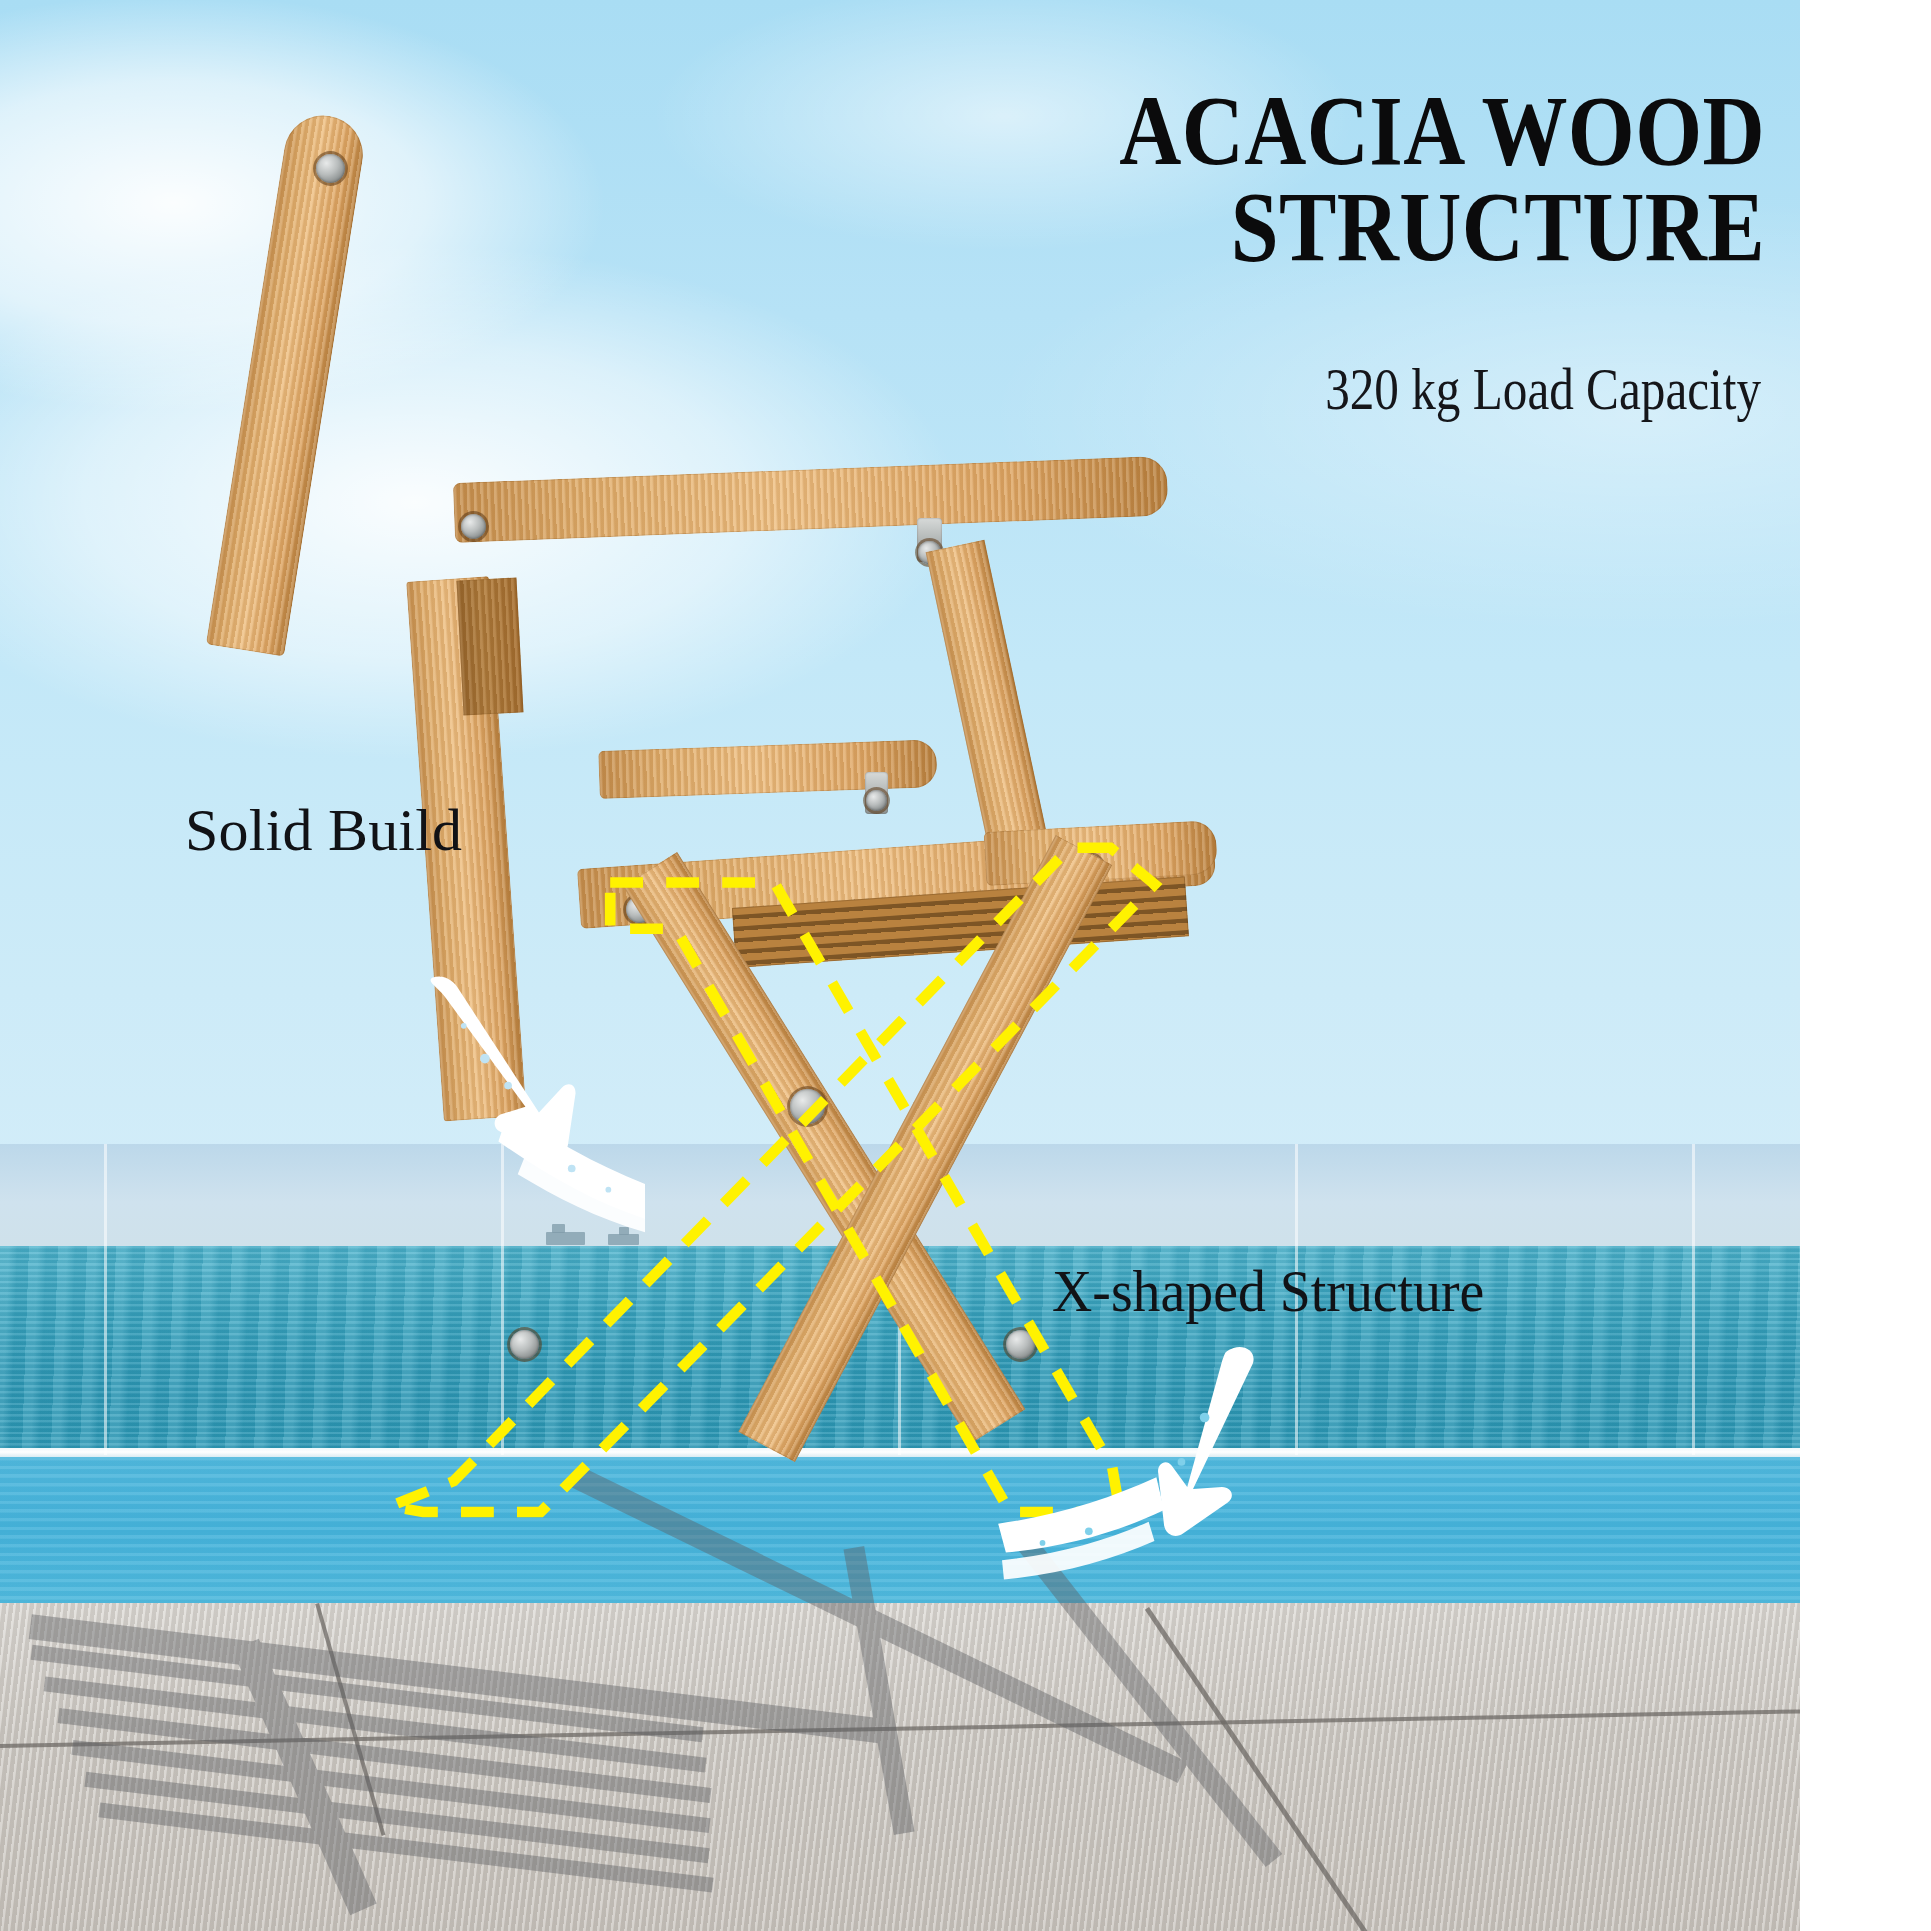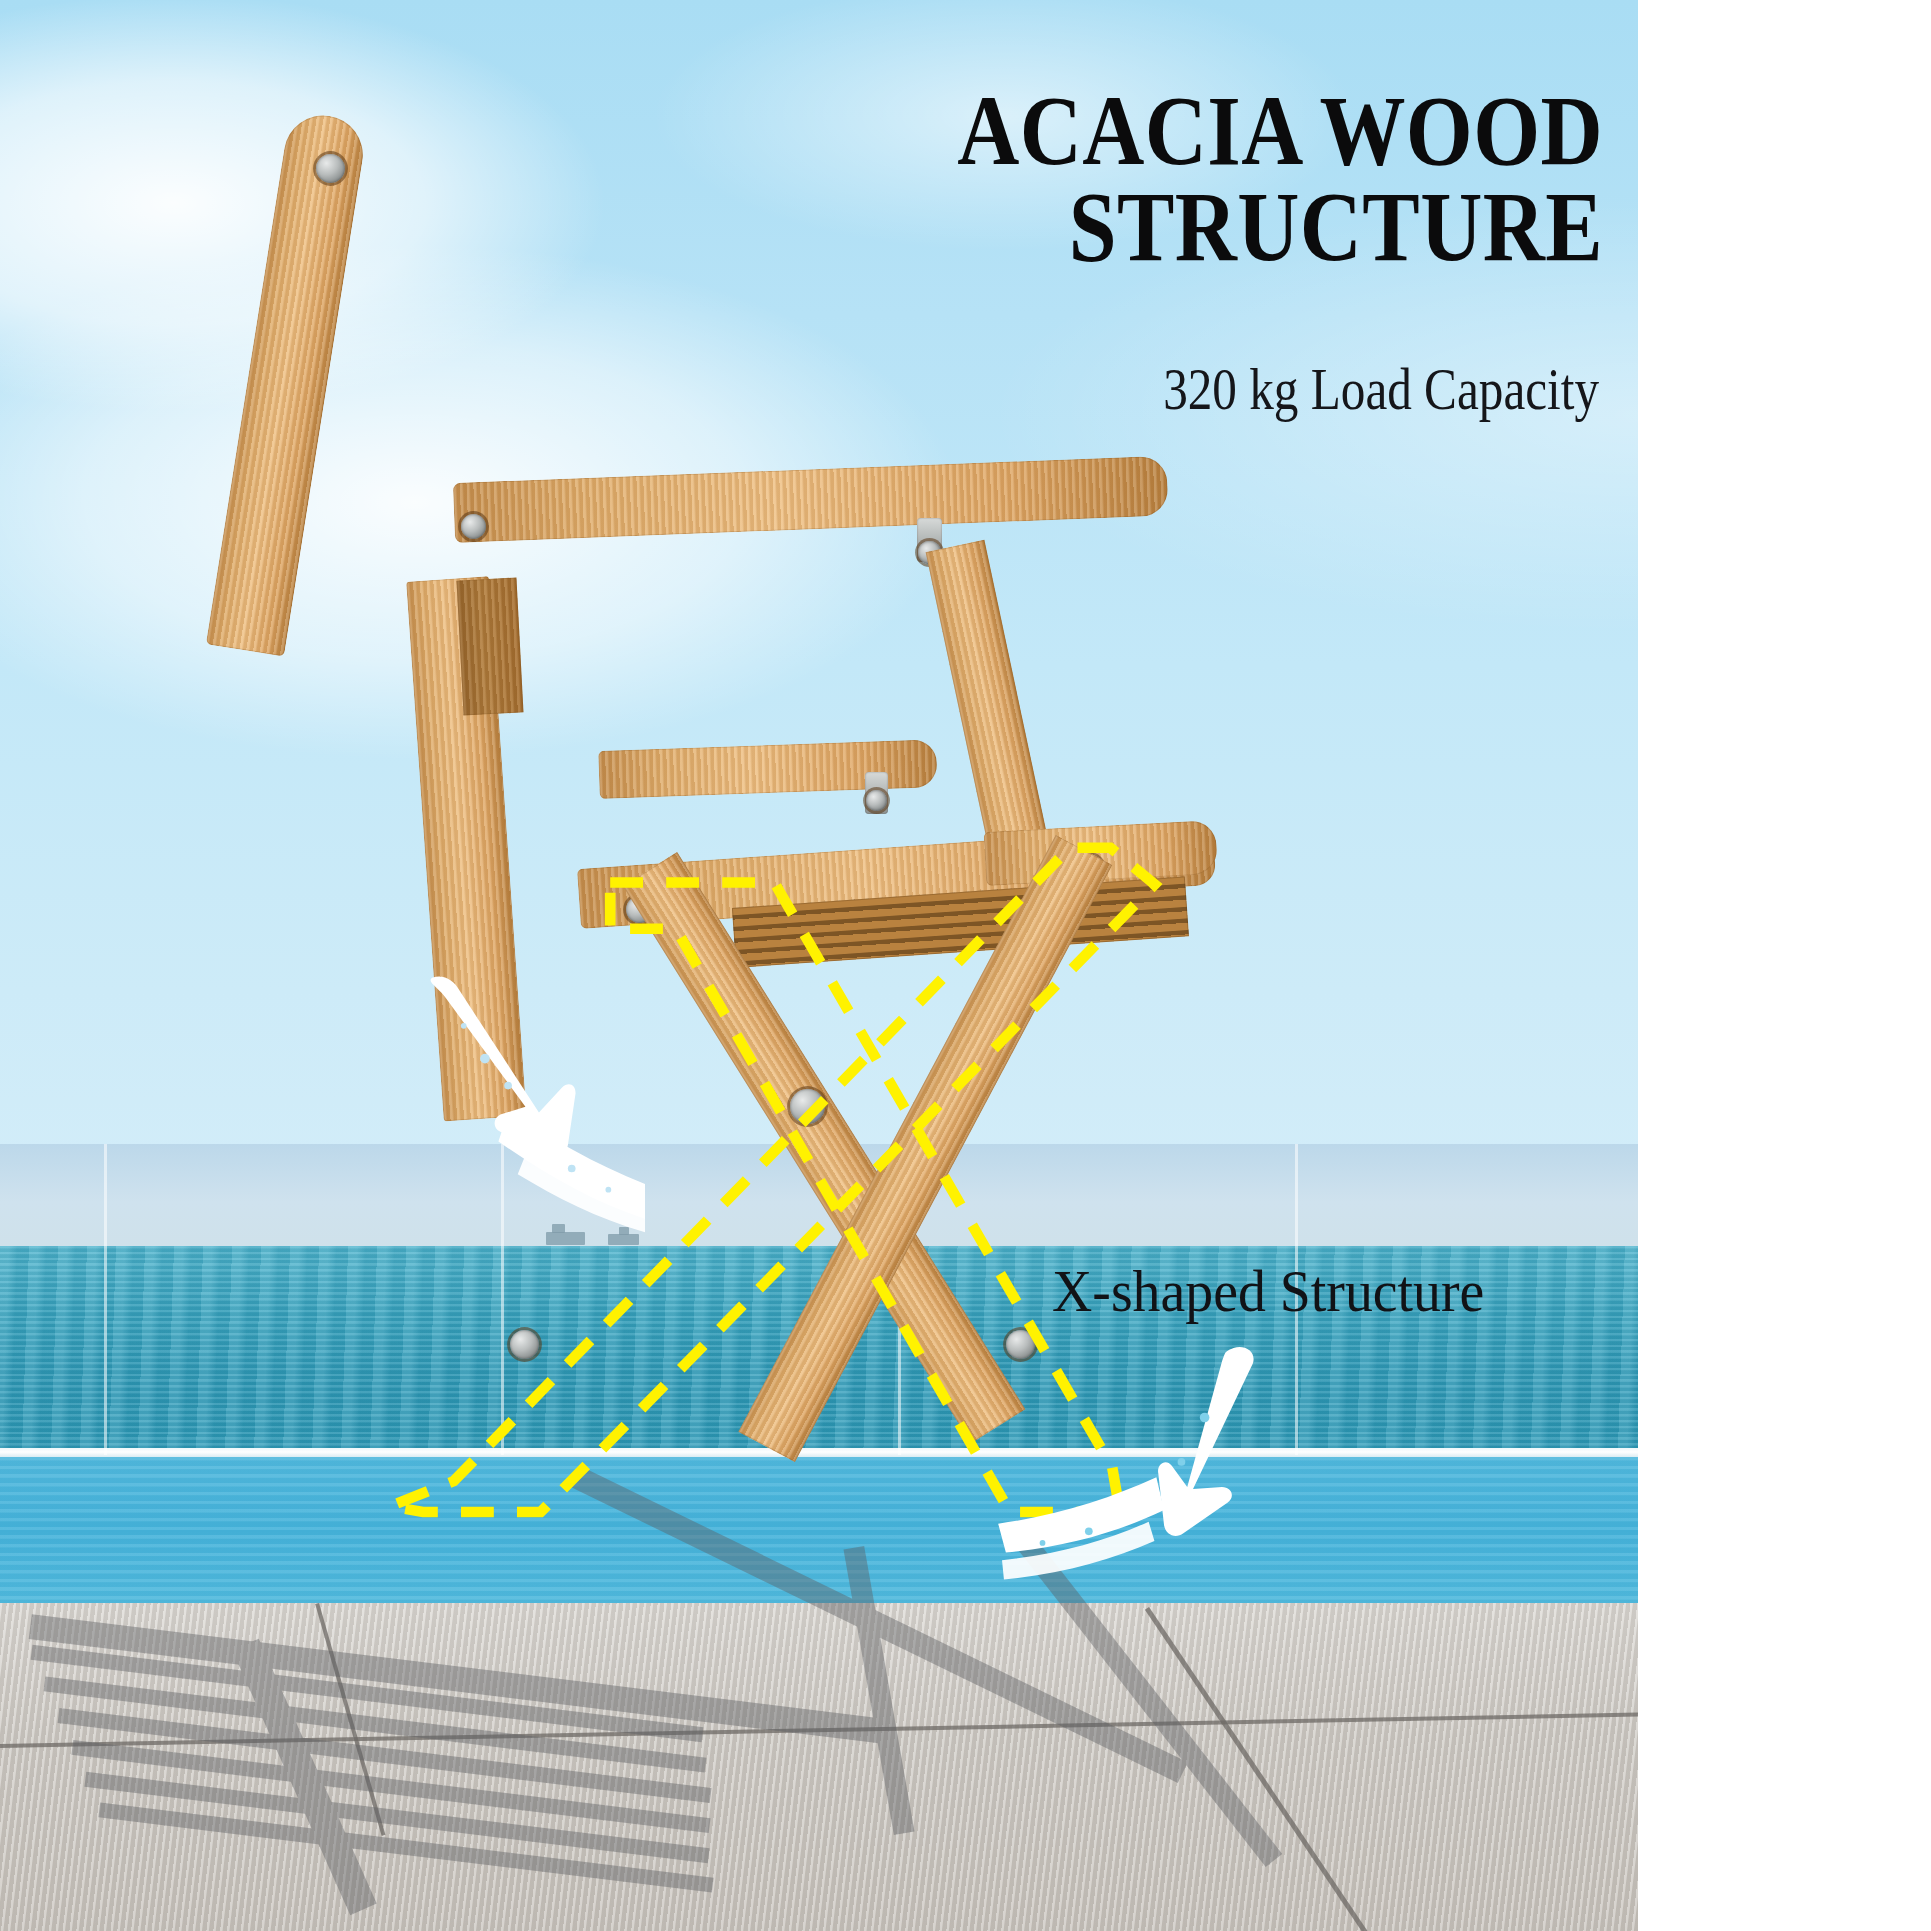--- a/index.html
+++ b/index.html
@@ -1,18 +1,18 @@
 <!DOCTYPE html>
 <html><head>
 <meta charset="utf-8">
 <title>Acacia Wood Structure</title>
 <style>
   html,body{margin:0;padding:0;background:#fff;}
   #stage{
-    position:relative;width:1638px;height:1931px;overflow:hidden;
+    position:relative;width:1800px;height:1931px;overflow:hidden;
     font-family:"Liberation Serif",serif;
   }
 
   
   .layer{position:absolute;left:0;width:1931px;}
 
   #sky{
     top:0;height:1209px;
     background:
       radial-gradient(ellipse 599px 290px at 174px 203px, rgba(255,255,255,.95) 0%, rgba(255,255,255,.6) 42%, rgba(255,255,255,0) 72%),
@@ -229,17 +229,18 @@
     </g>
   </svg>
 
   <div id="headline">
     <span>ACACIA WOOD</span>
     <span class="l2">STRUCTURE</span>
   </div>
 
   <div id="subhead">320 kg Load Capacity</div>
 
+  <div id="label-solid">Solid Build</div>
 
   <div id="label-xshape">X-shaped Structure</div>
 
 </div>
 
 
 </body></html>

